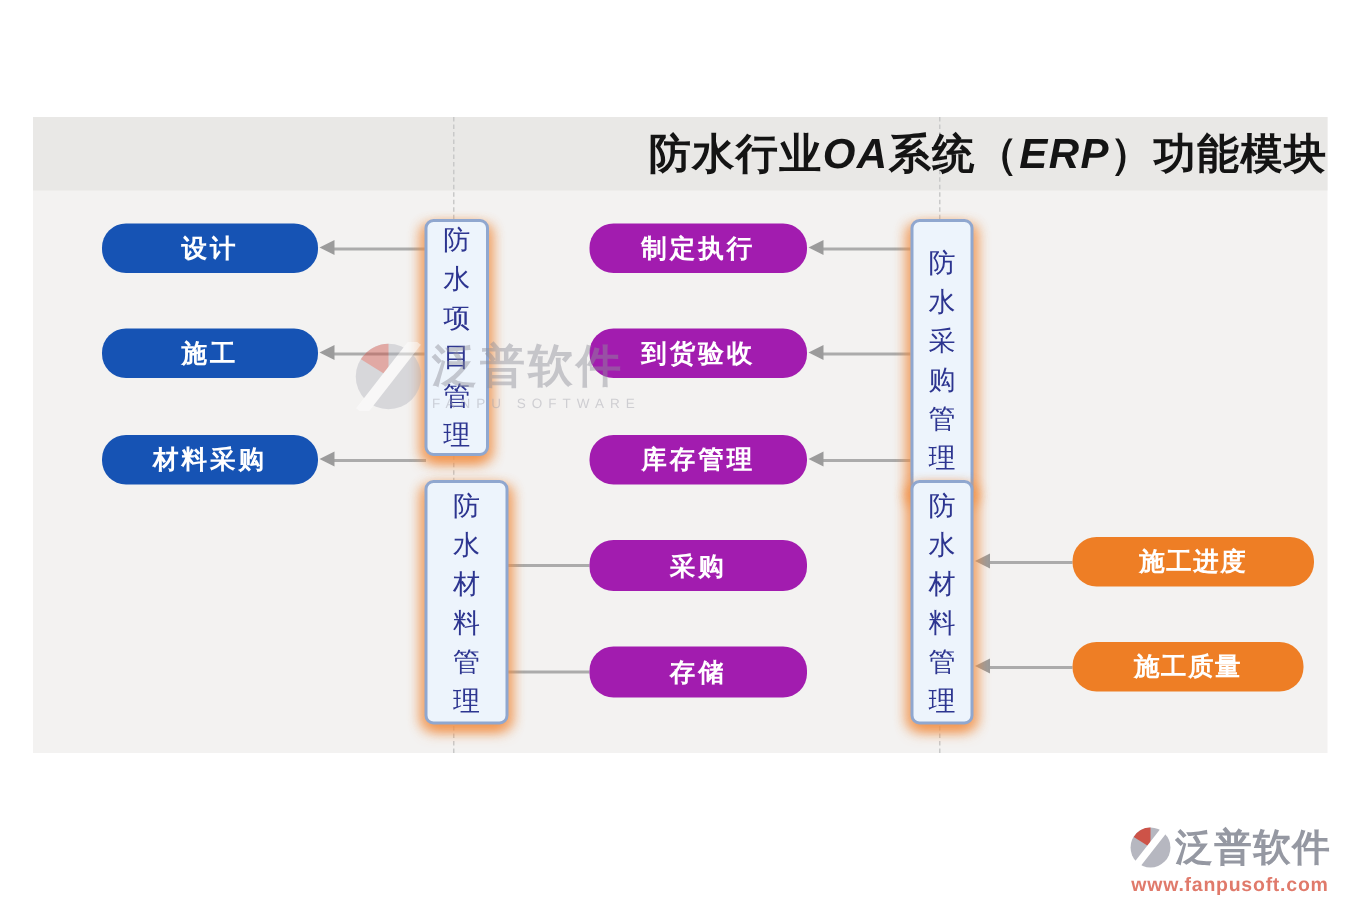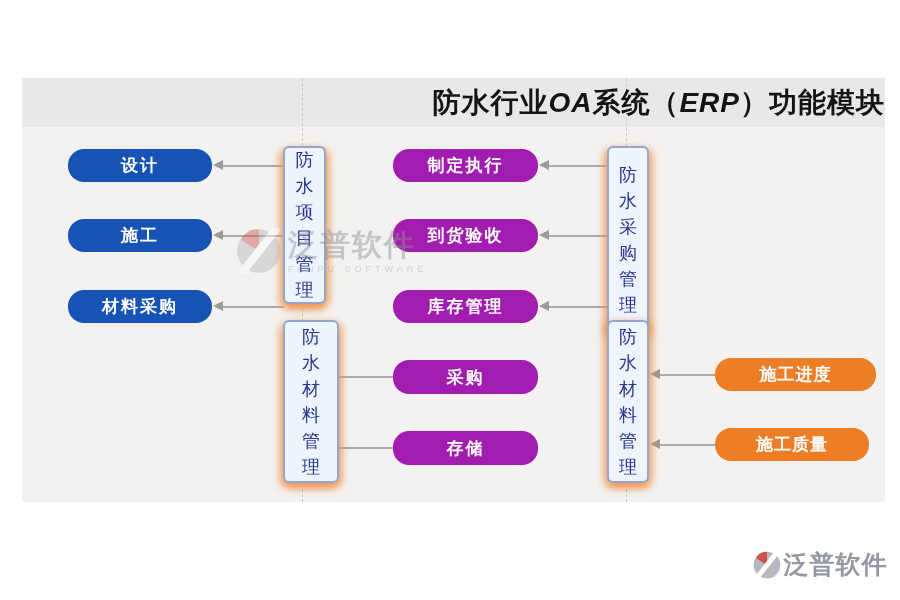--- a/index.html
+++ b/index.html
@@ -130,13 +130,14 @@
 
 <div class="footer">
   <div class="row">
     <svg width="28" height="28" viewBox="0 0 40 40">
       <circle cx="20" cy="20" r="19" fill="#b6b7c0"></circle>
       <path d="M20 20 L4 10 A19 19 0 0 1 20 1 Z" fill="#cd5348"></path>
       <rect x="16.5" y="-6" width="7" height="52" fill="#ffffff" transform="rotate(38 20 20)"></rect>
     </svg>
     <span class="brand">泛普软件</span>
   </div>
+  <div class="url">www.fanpusoft.com</div>
 </div>
 
 </body></html>

